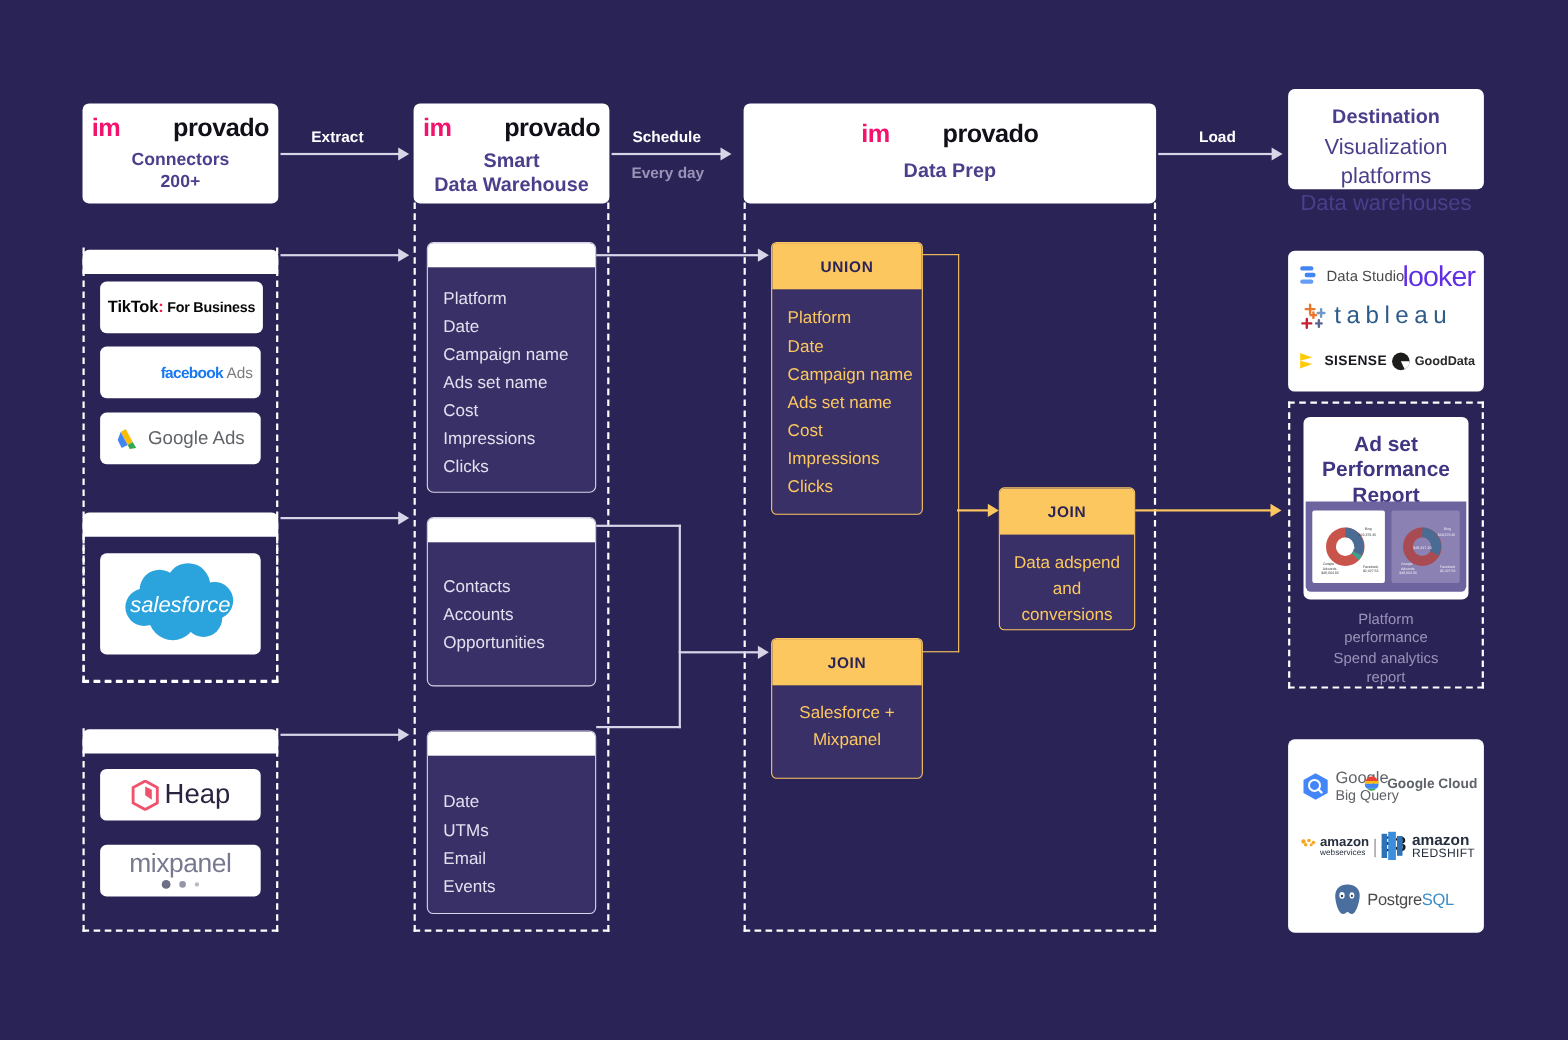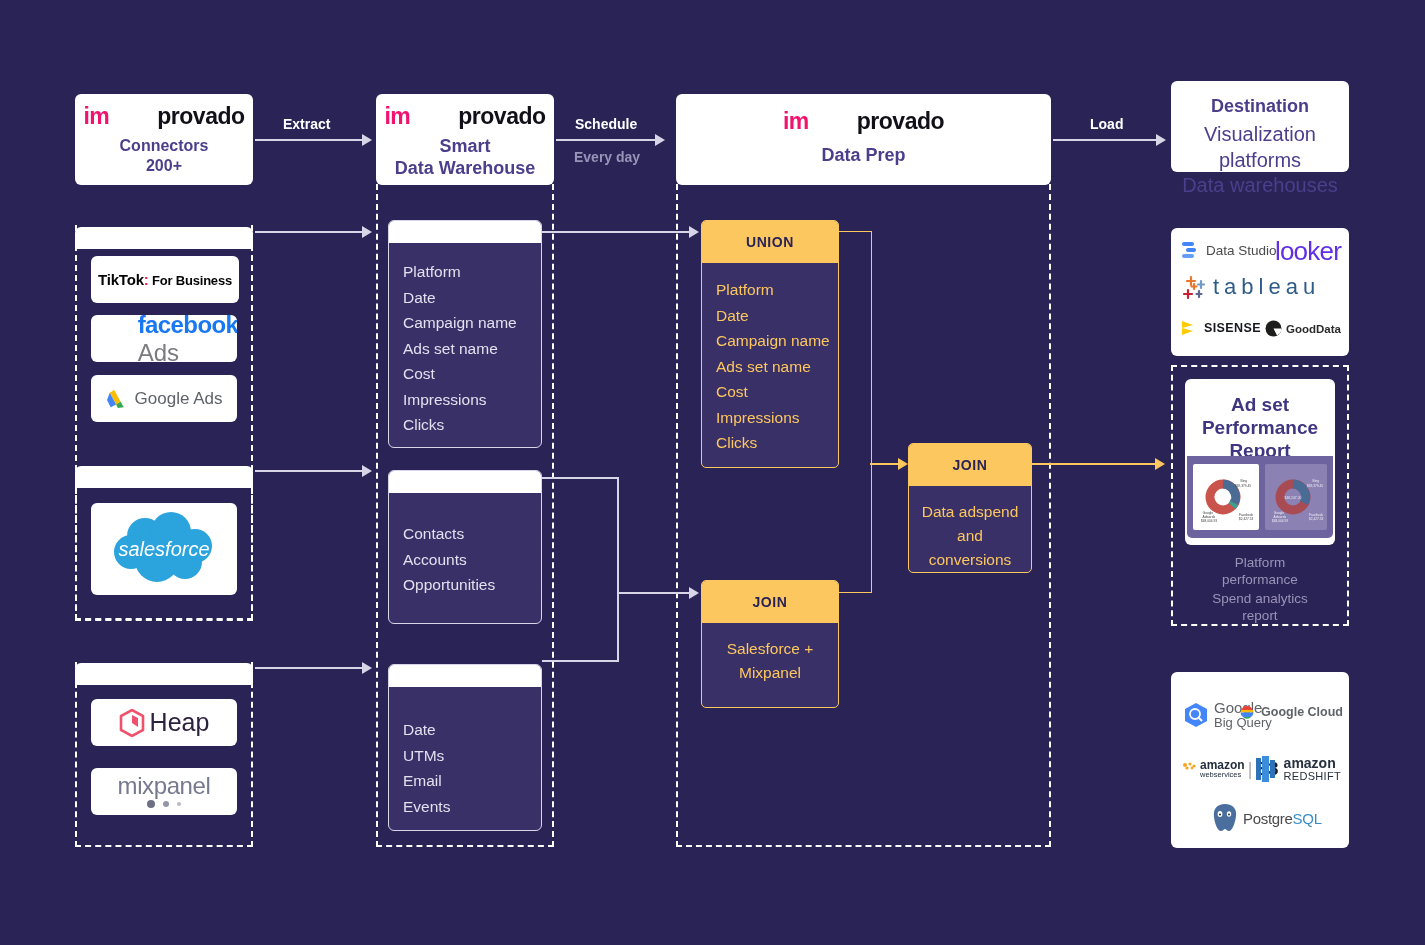--- a/index.html
+++ b/index.html
@@ -229,21 +229,21 @@
   <div class="flowlabel" style="left:1090px; top:116px;">Load</div>
   <div class="ln h" style="left:1053px; top:139px; width:104px;"></div>
   <div class="arrowhead" style="left:1156px; top:134px;"></div>
 
   <div class="wcard sq-bottom" style="left:75px; top:227px; width:178px; height:22px;"></div>
 
   <div class="tile" style="left:91px; top:256px; width:148px; height:47px;">
     <span style="font-size:15px; font-weight:800; color:#050505; letter-spacing:-0.2px;">TikTok<span style="color:#ee1d52;">:</span><span style="font-size:13px; font-weight:700;"> For Business</span></span>
   </div>
   <div class="tile" style="left:91px; top:315px; width:146px; height:47px;">
-    <span style="font-size:24px;margin-left:48px;">
+    <span style="font-size:14px;margin-left:48px;">
       <span style="color:#1877f2; font-weight:800; letter-spacing:-0.6px;">facebook</span><span style="color:#7b7b80;"> Ads</span>
     </span>
   </div>
   <div class="tile" style="left:91px; top:375px; width:146px; height:47px;">
     <svg width="22" height="20" viewBox="0 0 24 22" style="margin-right:7px;">
       <path d="M9 1 L16 14 L11 17 L4 4 Z" fill="#fbbc04"></path>
       <path d="M11 17 L16 14 L19.5 20 L13 21 Z" fill="#34a853"></path>
       <path d="M4 4 L11 17 L5 20 L1 12 Z" fill="#4285f4"></path>
     </svg>
     <span style="font-size:17px; color:#5f6368;">Google Ads</span>

